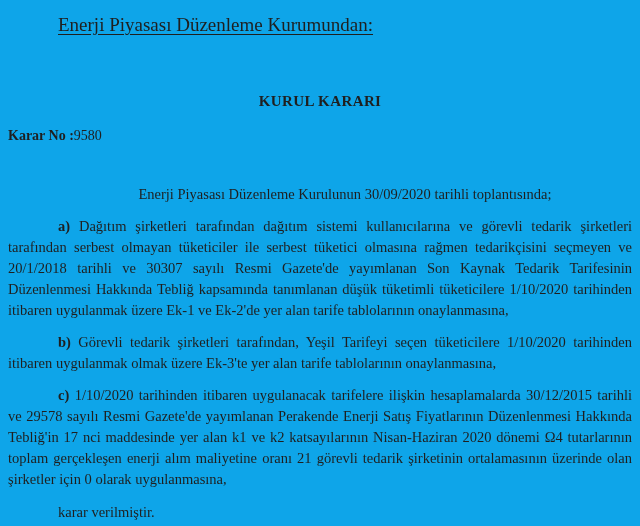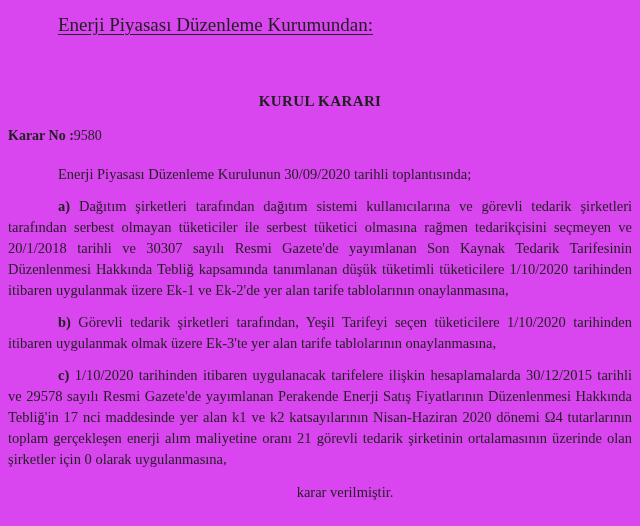--- a/index.html
+++ b/index.html
@@ -5,21 +5,21 @@
   html, body {
     margin: 0;
     padding: 0;
     background: #ffffff;
   }
   .page {
     position: relative;
     box-sizing: border-box;
     width: 640px;
     height: 526px;
-    background: #d946ef;
+    background: #0ea5e9;
     color: #1f1f1f;
     font-family: "Liberation Serif", "DejaVu Serif", serif;
     padding: 14px 8px 0 8px;
     overflow: hidden;
   }
   .title {
     margin: 0 0 0 50px;
     font-size: 19px;
     line-height: 22px;
     font-weight: normal;
@@ -46,26 +46,26 @@
   }
   .bold { font-weight: bold; }
   .para {
     margin: 11px 0 0 0;
     font-size: 14.5px;
     line-height: 21px;
     text-align: justify;
     text-indent: 50px;
   }
   .intro {
-    margin-top: 20px;
-    text-align: left;
+    margin-top: 40px;
+    text-align: center;
   }
   .closing {
     margin-top: 12px;
-    text-align: center;
+    text-align: left;
   }
 </style>
 </head>
 <body>
 
 <div class="page">
 
   <h1 class="title"><span class="underlined">Enerji Piyasası Düzenleme Kurumundan:</span></h1>
 
   <h2 class="heading">KURUL KARARI</h2>

